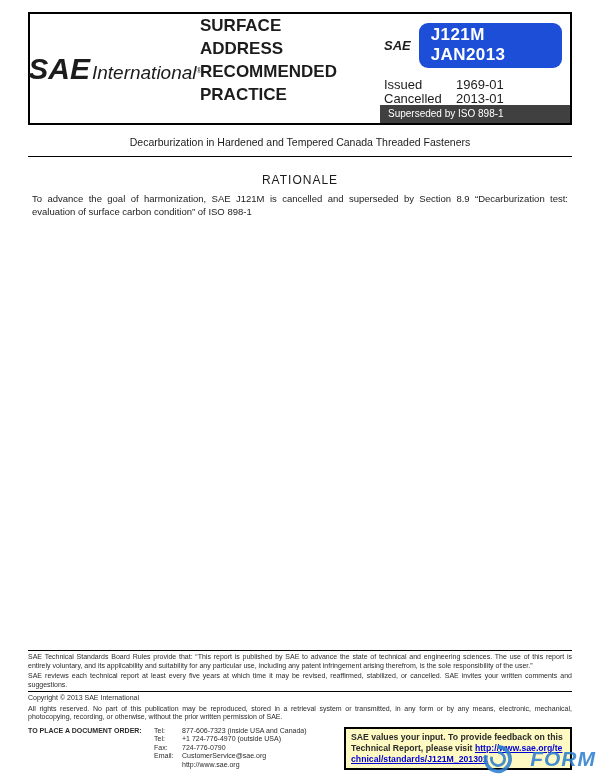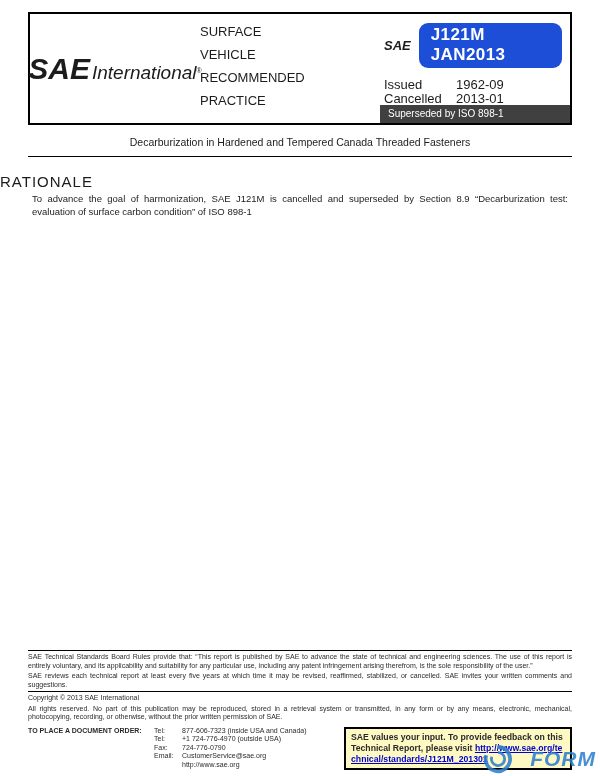--- a/index.html
+++ b/index.html
@@ -6,40 +6,40 @@
   .page{width:600px;height:776px;position:relative;background:#ffffff;
         font-family:"Liberation Sans",sans-serif;color:#1c1c1c;overflow:hidden;margin:0 auto;}
 
   
   .header-box{position:absolute;left:28px;top:12px;width:544px;height:113px;
               border:2px solid #000;box-sizing:border-box;display:flex;background:#fff;}
   .logo-cell{width:170px;display:flex;align-items:center;justify-content:center;}
   .logo-sae{font-style:italic;font-weight:bold;font-size:30px;}
   .logo-intl{font-style:italic;font-size:19px;margin-left:2px;}
   .logo-reg{font-size:7px;vertical-align:super;}
-  .doctype-cell{width:180px;padding-top:6px;font-weight:normal;font-size:13px;line-height:23px;}
+  .doctype-cell{width:180px;font-weight:bold;font-size:17px;line-height:23px;}
   .right-cell{flex:1;position:relative;display:flex;flex-direction:column;
               padding:9px 8px 0 4px;box-sizing:border-box;}
   .badge-row{display:flex;align-items:center;gap:8px;}
   .mini-sae{font-style:italic;font-weight:bold;font-size:13px;}
   .code-badge{background:#1d4ed8;color:#fff;border-radius:9px;padding:2px 12px 3px;
               font-weight:bold;font-size:17px;letter-spacing:.4px;}
   .meta{margin-top:10px;font-size:13px;line-height:14px;}
   .meta-row{display:flex;}
   .meta-label{width:72px;}
   .superseded-bar{position:absolute;left:0;right:0;bottom:0;background:#404040;color:#fff;
                   font-size:10px;padding:3px 4px 4px 8px;}
 
   
   .doc-title{position:absolute;top:136px;left:28px;width:544px;text-align:center;font-size:10.5px;}
   .title-rule{position:absolute;top:156px;left:28px;width:544px;border-top:1.5px solid #000;}
 
   
-  .rationale-heading{position:absolute;top:173px;left:0;width:100%;text-align:left;
-                     font-size:15px;letter-spacing:1px;}
+  .rationale-heading{position:absolute;top:173px;left:0;width:100%;text-align:center;
+                     font-size:12px;letter-spacing:1px;}
   .rationale-body{position:absolute;top:193px;left:32px;width:536px;font-size:9.5px;
                   line-height:12.5px;text-align:justify;}
 
   
   .footer{position:absolute;left:28px;top:648px;width:544px;font-size:7px;color:#2a2a2a;}
   .rule{border-top:1px solid #000;margin:2px 0;}
   .fine{margin:2px 0;line-height:8.5px;text-align:justify;}
   .order-row{display:flex;justify-content:space-between;margin-top:5px;}
   .order-left{display:flex;gap:8px;}
   .order-label{font-weight:bold;font-size:7px;width:118px;}
@@ -61,33 +61,33 @@
 <div class="page">
 
   <div class="header-box">
     <div class="logo-cell">
       <span>
         <span class="logo-sae">SAE</span><span class="logo-intl">International</span><span class="logo-reg">®</span>
       </span>
     </div>
     <div class="doctype-cell">
       <div>SURFACE</div>
-      <div>VEHICLE</div>
+      <div>ADDRESS</div>
       <div>RECOMMENDED</div>
       <div>PRACTICE</div>
     </div>
     <div class="right-cell">
       <div class="badge-row">
         <span class="mini-sae">SAE</span>
         <span class="code-badge">J121M JAN2013</span>
       </div>
       <div class="meta">
         <div class="meta-row">
           <span class="meta-label">Issued</span>
-          <span class="meta-value">1962-09</span>
+          <span class="meta-value">1969-01</span>
         </div>
         <div class="meta-row">
           <span class="meta-label">Cancelled</span>
           <span class="meta-value">2013-01</span>
         </div>
       </div>
       <div class="superseded-bar">Superseded by ISO 898-1</div>
     </div>
   </div>
 

